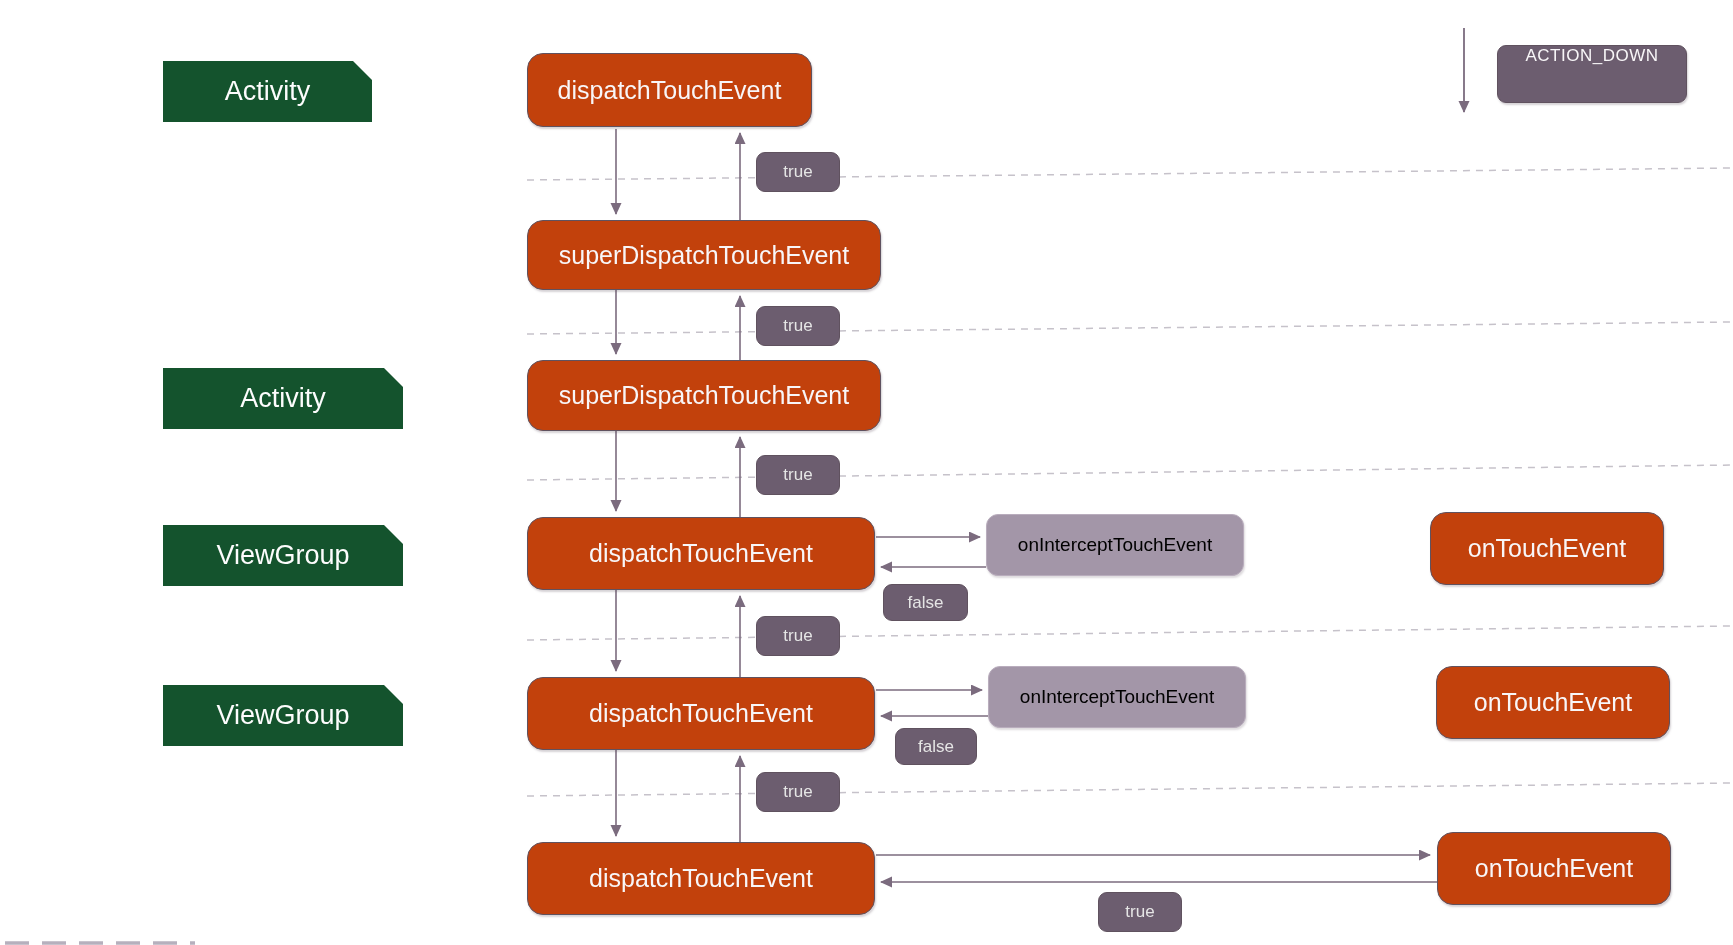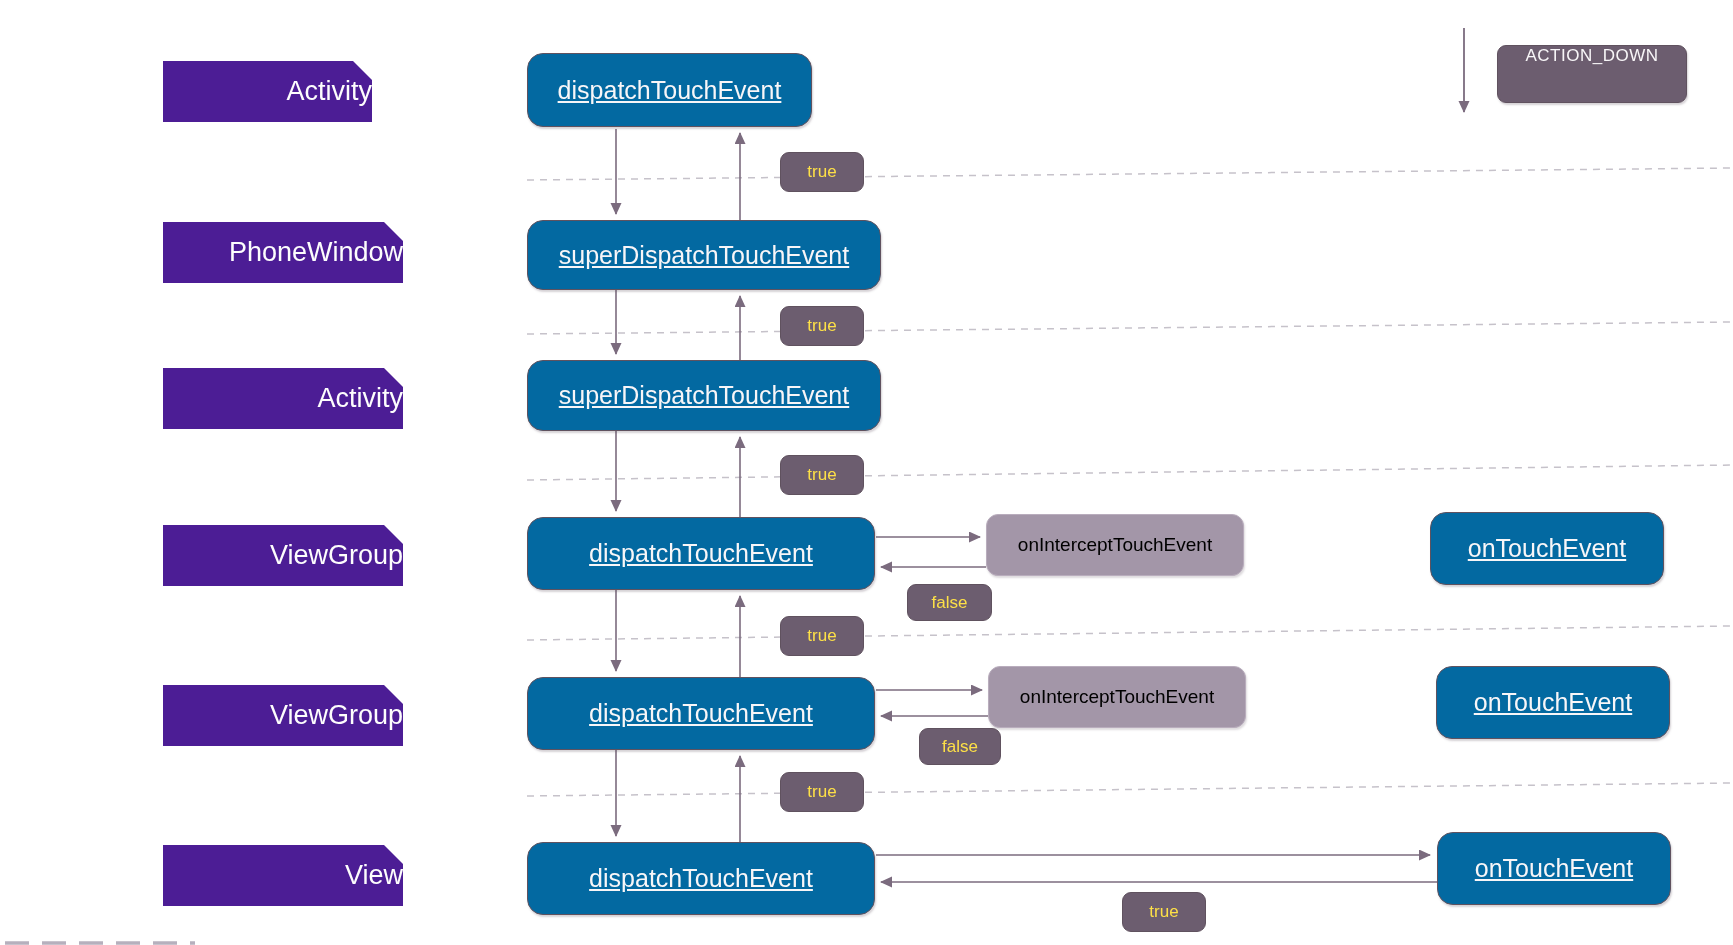--- a/index.html
+++ b/index.html
@@ -3,44 +3,43 @@
 <meta charset="utf-8">
 <style>
   html,body{margin:0;padding:0;background:#ffffff;}
   #canvas{
     position:relative;width:1733px;height:945px;background:#ffffff;
     font-family:"Liberation Sans","DejaVu Sans",sans-serif;overflow:hidden;
   }
   .abs{position:absolute;box-sizing:border-box;}
   
   .layer-label{
-    background:#4c1d95;color:#fdfdfd;font-size:27px;
-    display:flex;align-items:center;justify-content:flex-end;
+    background:#14532d;color:#fdfdfd;font-size:27px;
+    display:flex;align-items:center;justify-content:center;
     clip-path:polygon(0 0, calc(100% - 19px) 0, 100% 19px, 100% 100%, 0 100%);
   }
   
   .node{
-    background:#0369a1;color:#f8f6f8;font-size:25px;border-radius:16px;
+    background:#c2410c;color:#f8f6f8;font-size:25px;border-radius:16px;
     display:flex;align-items:center;justify-content:center;
     border:1px solid #60525f;box-shadow:1px 2px 2px rgba(90,75,92,.25);
     z-index:2;
-    text-decoration:underline;
   }
   
   .node-light{
     background:#a396a8;color:#000000;font-size:19px;border-radius:12px;
     display:flex;align-items:center;justify-content:center;
     border:1px solid #b9adbd;box-shadow:1px 2px 2px rgba(90,75,92,.2);
     z-index:2;
   }
   
   .badge{
-    background:#6c5d6f;color:#fde047;font-size:17px;border-radius:9px;
+    background:#6c5d6f;color:#e5e5e5;font-size:17px;border-radius:9px;
     display:flex;align-items:center;justify-content:center;
-    border:1px solid #60525f;z-index:3;margin-left:24px;
+    border:1px solid #60525f;z-index:3;
   }
   .action-box{
     background:#6c5d6f;color:#f8f6f8;font-size:17px;letter-spacing:.5px;
     border-radius:9px;display:flex;justify-content:center;
     border:1px solid #60525f;box-shadow:1px 2px 2px rgba(90,75,92,.25);z-index:2;
   }
   svg.layer-svg{position:absolute;left:0;top:0;z-index:1;}
 </style>
 </head>
 <body>
@@ -90,34 +89,28 @@
       <line x1="876" y1="855" x2="1430" y2="855" marker-end="url(#arw)"></line>
       <line x1="1437" y1="882" x2="881" y2="882" marker-end="url(#arw)"></line>
     </g>
 
     <line x1="1464" y1="28" x2="1464" y2="112" stroke="#7b6b7e" stroke-width="1.8" marker-end="url(#arw)"></line>
   </svg>
 
   <div class="abs layer-label" style="left:163px;top:61px;width:209px;height:61px;">
       <span>Activity</span>
     </div>
-  <div class="abs layer-label" style="left:163px;top:222px;width:240px;height:61px;">
-      <span>PhoneWindow</span>
-    </div>
   <div class="abs layer-label" style="left:163px;top:368px;width:240px;height:61px;">
       <span>Activity</span>
     </div>
   <div class="abs layer-label" style="left:163px;top:525px;width:240px;height:61px;">
       <span>ViewGroup</span>
     </div>
   <div class="abs layer-label" style="left:163px;top:685px;width:240px;height:61px;">
       <span>ViewGroup</span>
-    </div>
-  <div class="abs layer-label" style="left:163px;top:845px;width:240px;height:61px;">
-      <span>View</span>
     </div>
 
   <div class="abs node" style="left:527px;top:53px;width:285px;height:74px;">
       <span>dispatchTouchEvent</span>
     </div>
   <div class="abs node" style="left:527px;top:220px;width:354px;height:70px;">
       <span>superDispatchTouchEvent</span>
     </div>
   <div class="abs node" style="left:527px;top:360px;width:354px;height:71px;">
       <span>superDispatchTouchEvent</span>

